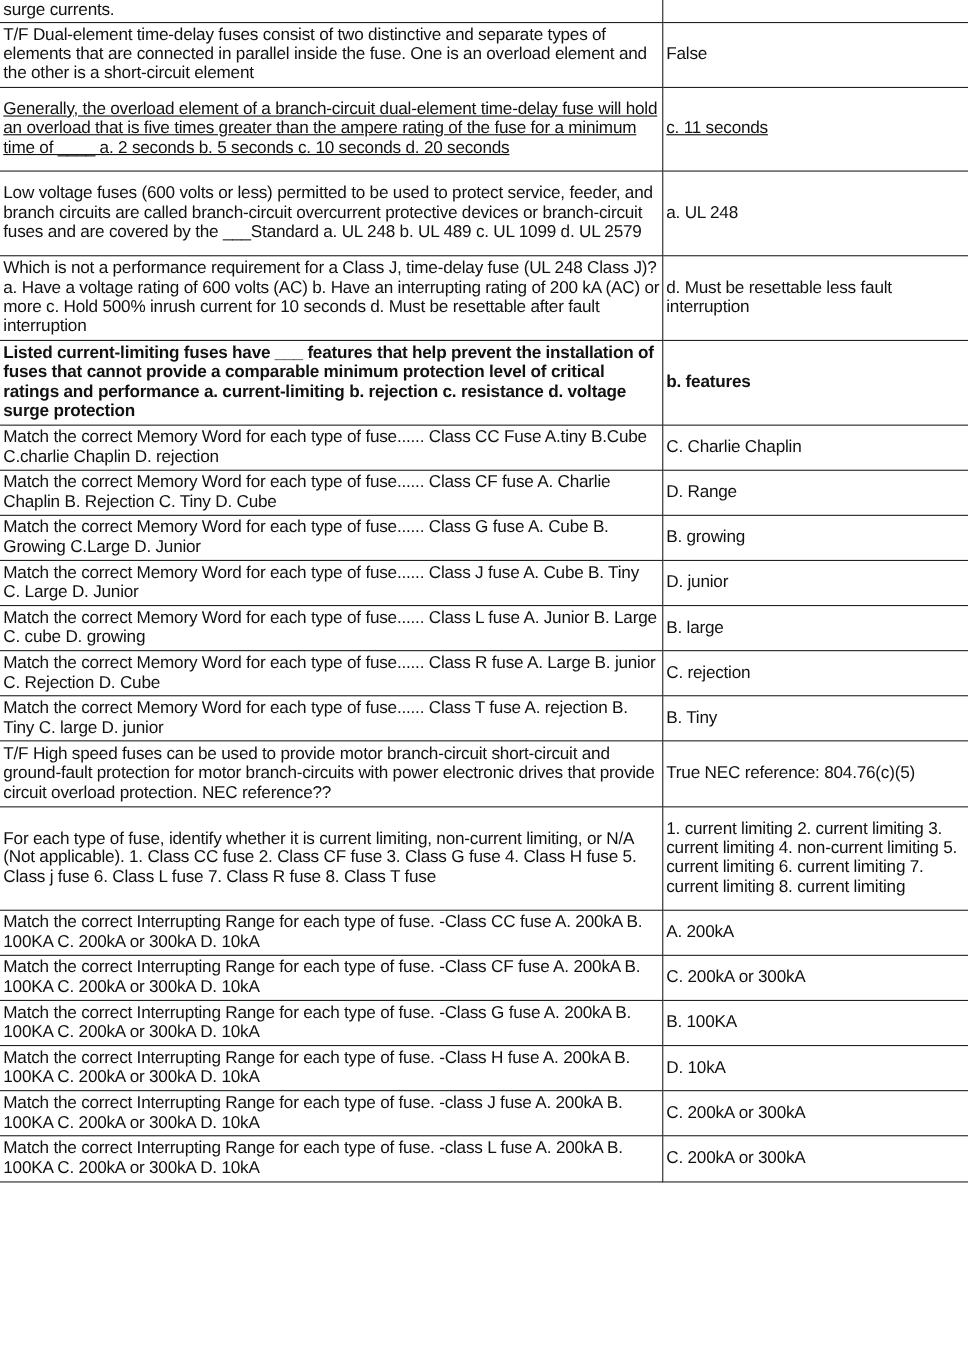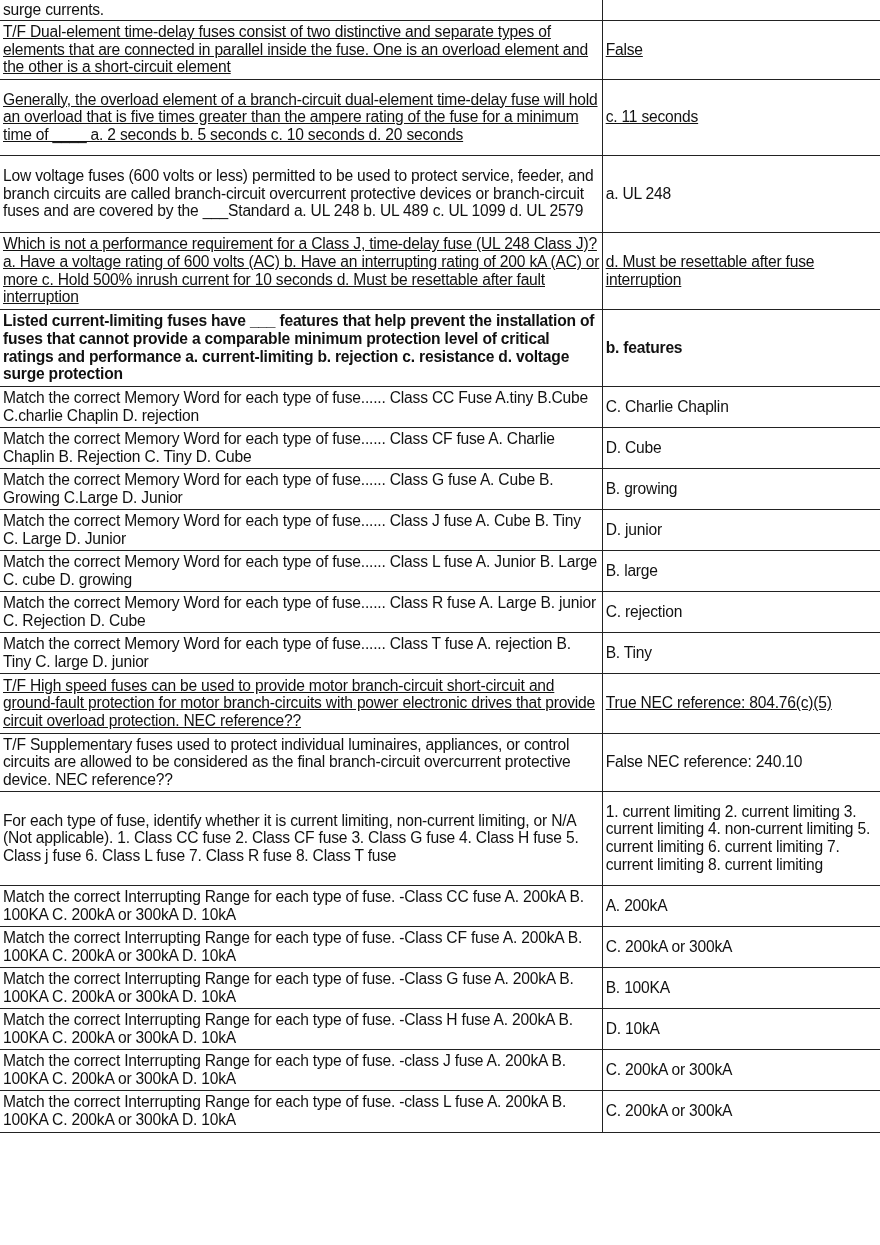--- a/index.html
+++ b/index.html
@@ -41,53 +41,53 @@
 </head>
 <body>
 
 <table class="qa-table">
   <tbody id="qa-body">
   <tr style="height: 20px;">
     <td class="q">surge currents.</td>
     <td class="a"></td>
   </tr>
 
-  <tr style="height: 59px; text-decoration: underline;">
+  <tr style="height: 59px;">
     <td class="q">T/F Dual-element time-delay fuses consist of two distinctive and separate types of elements that are connected in parallel inside the fuse. One is an overload element and the other is a short-circuit element</td>
     <td class="a">False</td>
   </tr>
 
   <tr style="height: 76px; text-decoration: underline;">
     <td class="q">Generally, the overload element of a branch-circuit dual-element time-delay fuse will hold an overload that is five times greater than the ampere rating of the fuse for a minimum time of ____ a. 2 seconds b. 5 seconds c. 10 seconds d. 20 seconds</td>
     <td class="a">c. 11 seconds</td>
   </tr>
 
   <tr style="height: 77px;">
     <td class="q">Low voltage fuses (600 volts or less) permitted to be used to protect service, feeder, and branch circuits are called branch-circuit overcurrent protective devices or branch-circuit fuses and are covered by the ___Standard a. UL 248 b. UL 489 c. UL 1099 d. UL 2579</td>
     <td class="a">a. UL 248</td>
   </tr>
 
-  <tr style="height: 77px; text-decoration: underline;">
+  <tr style="height: 77px;">
     <td class="q">Which is not a performance requirement for a Class J, time-delay fuse (UL 248 Class J)? a. Have a voltage rating of 600 volts (AC) b. Have an interrupting rating of 200 kA (AC) or more c. Hold 500% inrush current for 10 seconds d. Must be resettable after fault interruption</td>
-    <td class="a">d. Must be resettable after fuse interruption</td>
+    <td class="a">d. Must be resettable less fault interruption</td>
   </tr>
 
   <tr style="height: 77px; font-weight: bold;">
     <td class="q">Listed current-limiting fuses have ___ features that help prevent the installation of fuses that cannot provide a comparable minimum protection level of critical ratings and performance a. current-limiting b. rejection c. resistance d. voltage surge protection</td>
     <td class="a">b. features</td>
   </tr>
 
   <tr style="height: 41px;">
     <td class="q">Match the correct Memory Word for each type of fuse...... Class CC Fuse A.tiny B.Cube C.charlie Chaplin D. rejection</td>
     <td class="a">C. Charlie Chaplin</td>
   </tr>
 
   <tr style="height: 41px;">
     <td class="q">Match the correct Memory Word for each type of fuse...... Class CF fuse A. Charlie Chaplin B. Rejection C. Tiny D. Cube</td>
-    <td class="a">D. Cube</td>
+    <td class="a">D. Range</td>
   </tr>
 
   <tr style="height: 41px;">
     <td class="q">Match the correct Memory Word for each type of fuse...... Class G fuse A. Cube B. Growing C.Large D. Junior</td>
     <td class="a">B. growing</td>
   </tr>
 
   <tr style="height: 41px;">
     <td class="q">Match the correct Memory Word for each type of fuse...... Class J fuse A. Cube B. Tiny C. Large D. Junior</td>
     <td class="a">D. junior</td>
@@ -101,29 +101,25 @@
   <tr style="height: 41px;">
     <td class="q">Match the correct Memory Word for each type of fuse...... Class R fuse A. Large B. junior C. Rejection D. Cube</td>
     <td class="a">C. rejection</td>
   </tr>
 
   <tr style="height: 41px;">
     <td class="q">Match the correct Memory Word for each type of fuse...... Class T fuse A. rejection B. Tiny C. large D. junior</td>
     <td class="a">B. Tiny</td>
   </tr>
 
-  <tr style="height: 60px; text-decoration: underline;">
+  <tr style="height: 60px;">
     <td class="q">T/F High speed fuses can be used to provide motor branch-circuit short-circuit and ground-fault protection for motor branch-circuits with power electronic drives that provide circuit overload protection. NEC reference??</td>
     <td class="a">True NEC reference: 804.76(c)(5)</td>
   </tr>
 
-  <tr style="height: 58px;">
-    <td class="q">T/F Supplementary fuses used to protect individual luminaires, appliances, or control circuits are allowed to be considered as the final branch-circuit overcurrent protective device. NEC reference??</td>
-    <td class="a">False NEC reference: 240.10</td>
-  </tr>
 
 
   <tr style="height: 94px;">
     <td class="q">For each type of fuse, identify whether it is current limiting, non-current limiting, or N/A (Not applicable). 1. Class CC fuse 2. Class CF fuse 3. Class G fuse 4. Class H fuse 5. Class j fuse 6. Class L fuse 7. Class R fuse 8. Class T fuse</td>
     <td class="a">1. current limiting 2. current limiting 3. current limiting 4. non-current limiting 5. current limiting 6. current limiting 7. current limiting 8. current limiting</td>
   </tr>
 
   <tr style="height: 41px;">
     <td class="q">Match the correct Interrupting Range for each type of fuse. -Class CC fuse A. 200kA B. 100KA C. 200kA or 300kA D. 10kA</td>
     <td class="a">A. 200kA</td>

